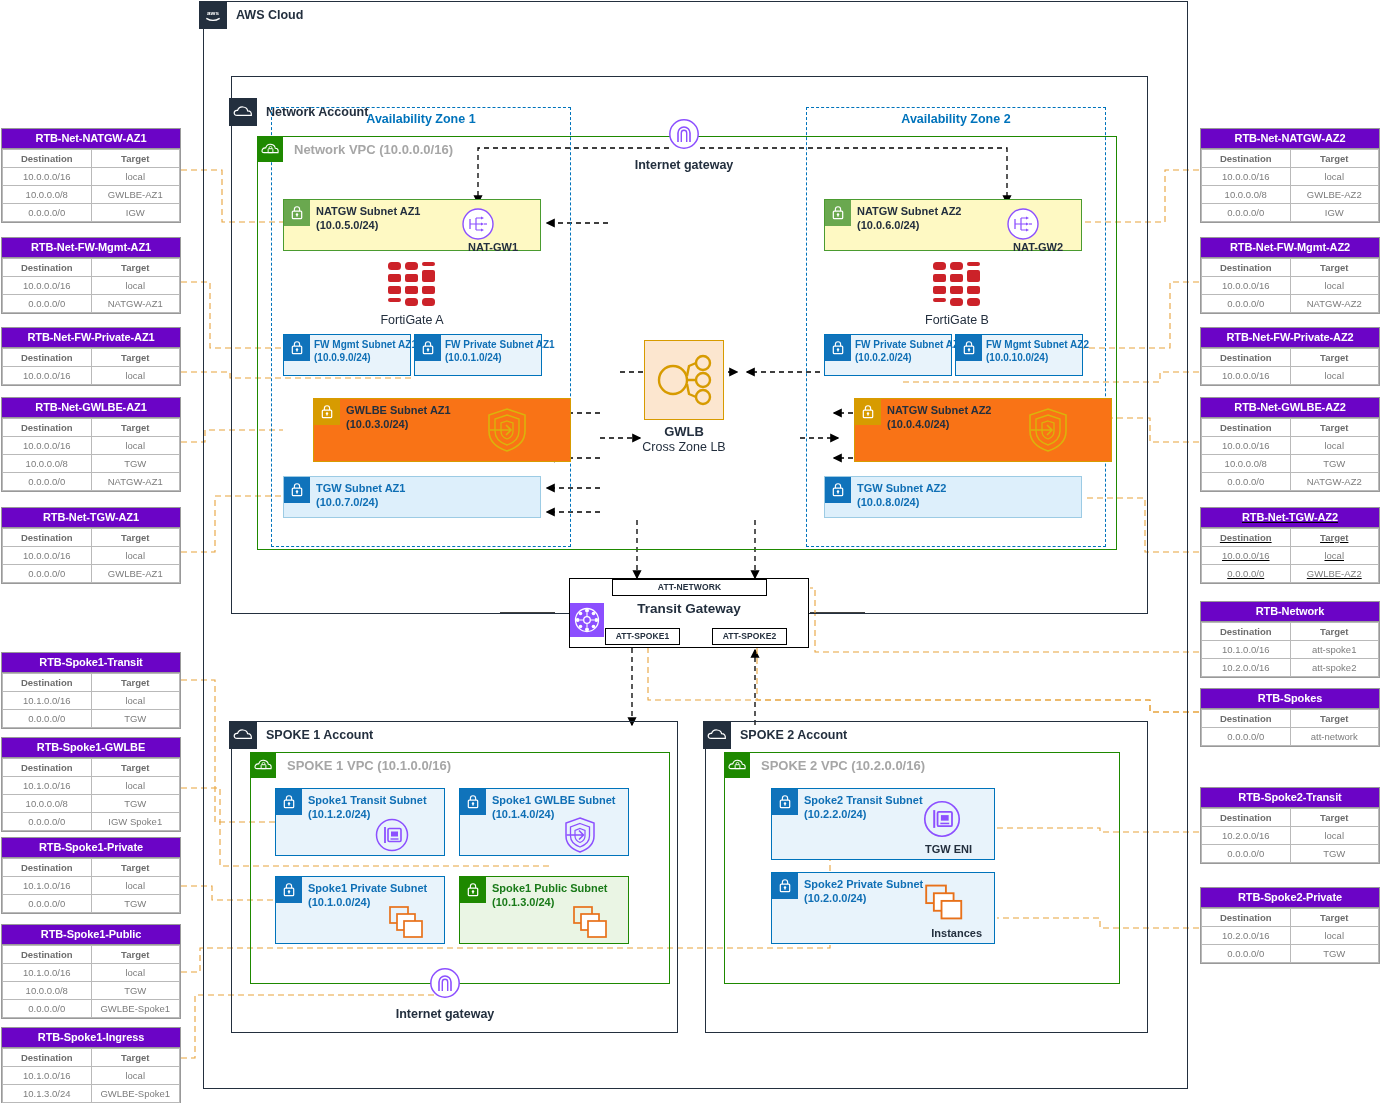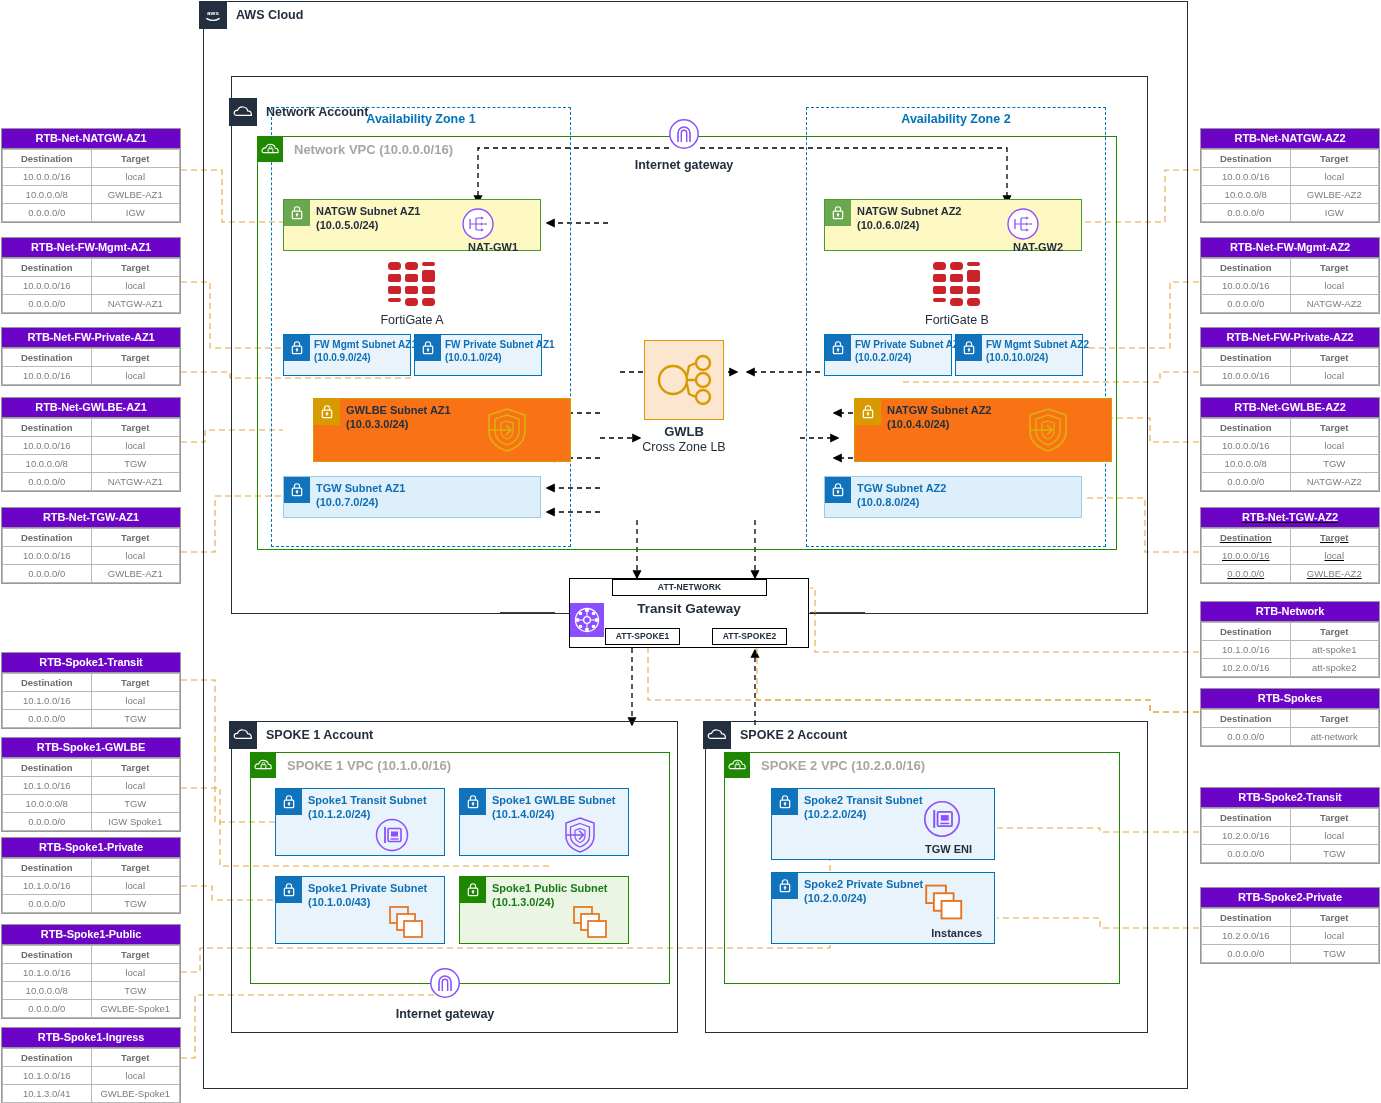--- a/index.html
+++ b/index.html
@@ -540,21 +540,21 @@
 
 <div class="subnet" style="left:275px; top:876px; width:170px; height:68px;">
   <span class="sn-badge">
     <svg width="14" height="15" viewBox="0 0 14 16">
         <rect x="2" y="6.5" width="10" height="8" rx="1" fill="none" stroke="#fff" stroke-width="1.3"></rect>
         <path d="M4.2,6.5 V4.6 A2.8,2.8 0 0 1 9.8,4.6 V6.5" fill="none" stroke="#fff" stroke-width="1.2"></path>
         <circle cx="7" cy="10.2" r="1.3" fill="#fff"></circle>
         <rect x="6.5" y="10.2" width="1" height="2.4" fill="#fff"></rect>
       </svg>
   </span>
-  <span class="sn-text"><span>Spoke1 Private Subnet</span><br><span>(10.1.0.0/43)</span></span>
+  <span class="sn-text"><span>Spoke1 Private Subnet</span><br><span>(10.1.0.0/24)</span></span>
   <span class="abs" style="left:112px; top:28px;">
     <svg width="42" height="34" viewBox="0 0 42 34">
       <rect x="2" y="2" width="18" height="16" fill="none" stroke="#e8711a" stroke-width="1.7"></rect>
       <rect x="9" y="9" width="18" height="16" fill="#fff" stroke="#e8711a" stroke-width="1.7"></rect>
       <rect x="16" y="16" width="18" height="16" fill="#fff" stroke="#e8711a" stroke-width="1.7"></rect>
     </svg>
   </span>
 </div>
 
 <div class="subnet greenpub" style="left:459px; top:876px; width:170px; height:68px;">
@@ -859,21 +859,21 @@
             <th>Destination</th>
             <th>Target</th>
           </tr>
         </thead>
         <tbody>
           <tr>
             <td>10.1.0.0/16</td>
             <td>local</td>
           </tr>
           <tr>
-            <td>10.1.3.0/41</td>
+            <td>10.1.3.0/24</td>
             <td>GWLBE-Spoke1</td>
           </tr>
         </tbody>
       </table>
     </div>
   </div>
 <div id="rtb-right-host">
     <div class="rtb" style="left: 1200px; top: 128px;">
       <div class="rtb-title">RTB-Net-NATGW-AZ2</div>
       <table>

